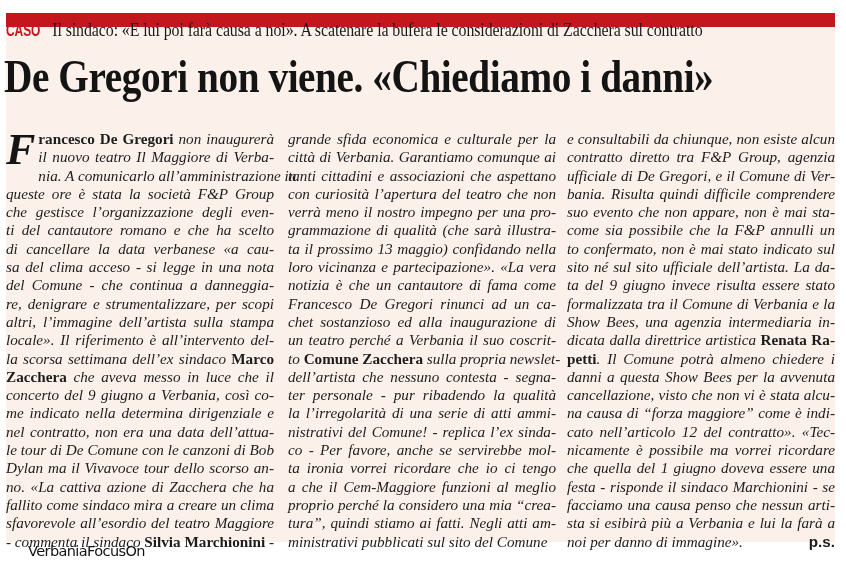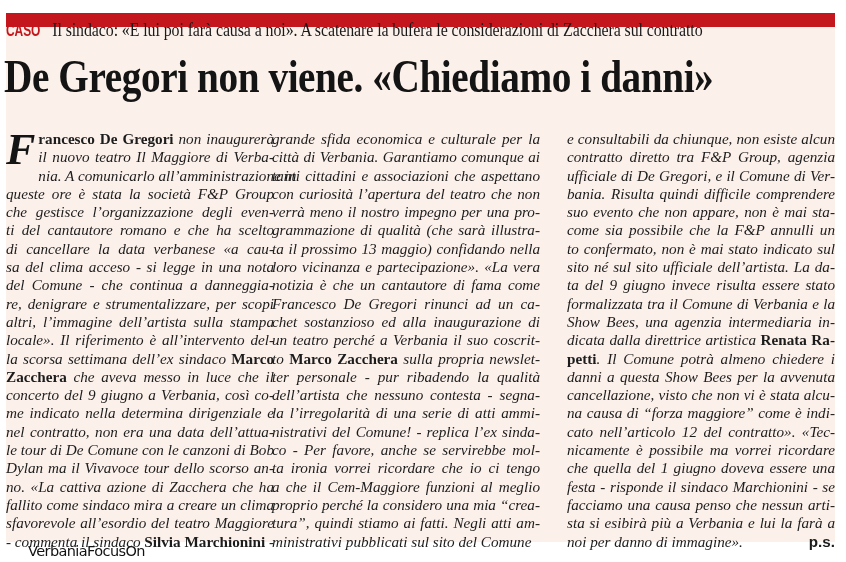--- a/index.html
+++ b/index.html
@@ -14,21 +14,21 @@
   .headline { position:absolute; left:4px; top:46px; white-space:nowrap;
               font-family:"Liberation Serif", serif; font-weight:bold; font-size:47px; color:#141414;
               transform:scaleX(0.835); transform-origin:left top; letter-spacing:-0.5px; line-height:60px; }
   .col { position:absolute; top:130px; width:268px;
          font-family:"Liberation Serif", serif; font-style:italic; font-size:15.2px;
          line-height:18.3px; color:#1c1c1c; }
   .col .ln { display:block; white-space:nowrap; text-align:justify; text-align-last:justify; height:18.3px; overflow:visible; }
   .col .ln.last { text-align-last:left; }
   .col b { font-style:normal; font-weight:bold; }
   .col1 { left:6px; }
-  .col2 { left:272px; }
+  .col2 { left:288px; }
   .col3 { left:567px; }
   .dropcap { float:left; font-family:"Liberation Serif", serif; font-weight:bold; font-style:italic;
              font-size:44px; line-height:36px; margin:2px 3px 0 0; color:#141414; }
   .sig { font-family:"Liberation Sans", sans-serif; font-style:normal; font-weight:bold; float:right;margin-left:20px; }
   .watermark { position:absolute; left:14px; top:543px; font-family:"DejaVu Sans", sans-serif;
                font-size:14.5px; color:#111; letter-spacing:-0.6px;margin-left:14px; }
 </style>
 </head>
 <body>
 
@@ -77,23 +77,23 @@
       <span class="ln">tanti cittadini e associazioni che aspettano</span>
       <span class="ln">con curiosità l’apertura del teatro che non</span>
       <span class="ln">verrà meno il nostro impegno per una pro-</span>
       <span class="ln">grammazione di qualità (che sarà illustra-</span>
       <span class="ln">ta il prossimo 13 maggio) confidando nella</span>
       <span class="ln">loro vicinanza e partecipazione». «La vera</span>
       <span class="ln">notizia è che un cantautore di fama come</span>
       <span class="ln">Francesco De Gregori rinunci ad un ca-</span>
       <span class="ln">chet sostanzioso ed alla inaugurazione di</span>
       <span class="ln">un teatro perché a Verbania il suo coscrit-</span>
-      <span class="ln">to <b>Marco Zacchera</b> sulla propria newslet-</span>
+      <span class="ln">to <b>Comune Zacchera</b> sulla propria newslet-</span>
+      <span class="ln">dell’artista che nessuno contesta - segna-</span>
       <span class="ln">ter personale - pur ribadendo la qualità</span>
-      <span class="ln">dell’artista che nessuno contesta - segna-</span>
       <span class="ln">la l’irregolarità di una serie di atti ammi-</span>
       <span class="ln">nistrativi del Comune! - replica l’ex sinda-</span>
       <span class="ln">co - Per favore, anche se servirebbe mol-</span>
       <span class="ln">ta ironia vorrei ricordare che io ci tengo</span>
       <span class="ln">a che il Cem-Maggiore funzioni al meglio</span>
       <span class="ln">proprio perché la considero una mia “crea-</span>
       <span class="ln">tura”, quindi stiamo ai fatti. Negli atti am-</span>
       <span class="ln last">ministrativi pubblicati sul sito del Comune</span>
     </div>
 </div>

